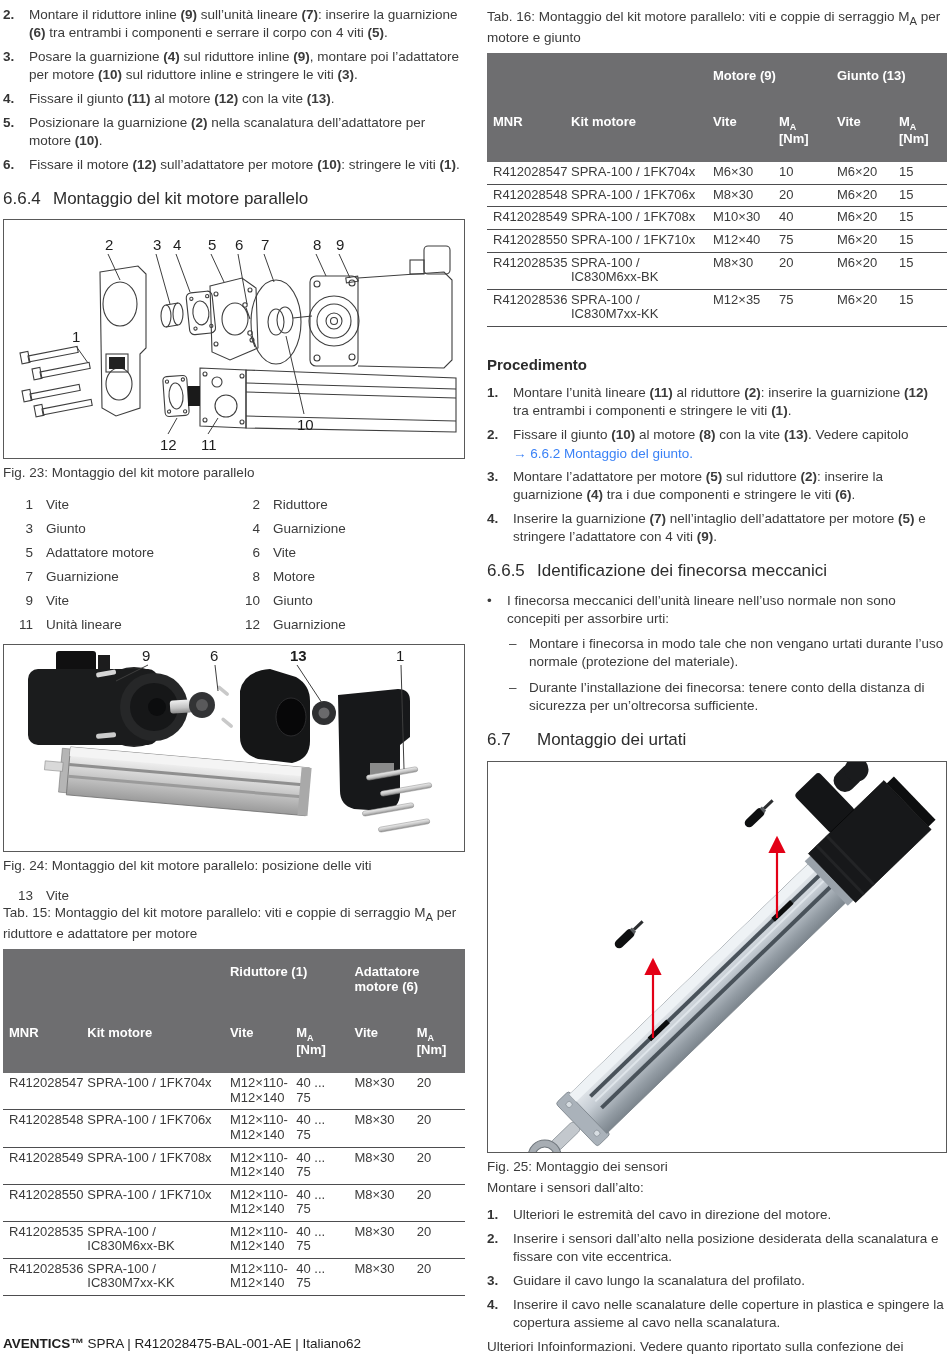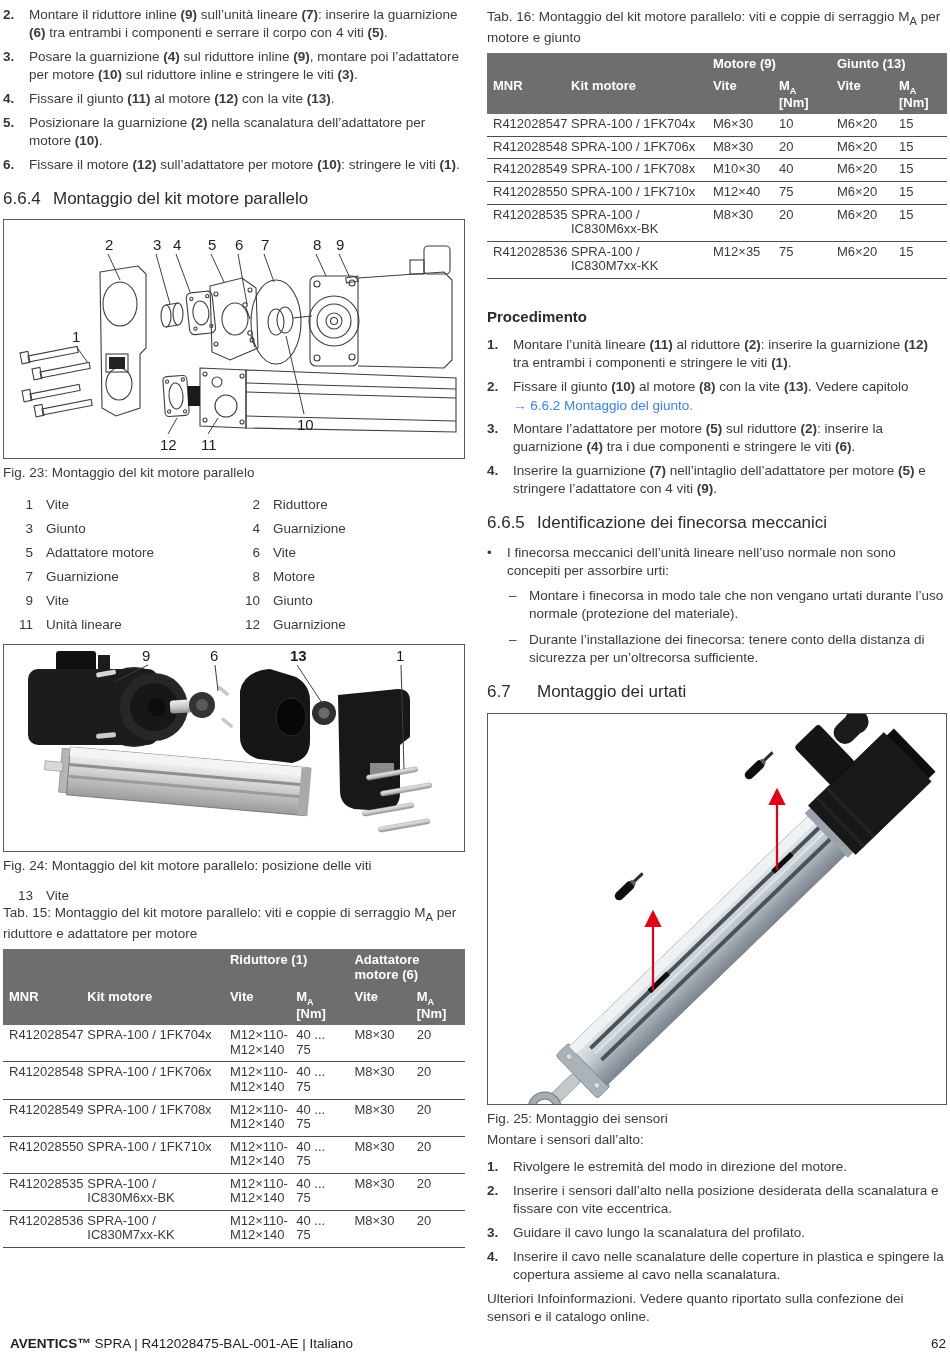--- a/index.html
+++ b/index.html
@@ -27,34 +27,34 @@
   .lead{stroke:#3e3e3e;stroke-width:1}
 
   .legend{display:grid;grid-template-columns:1fr 1fr;row-gap:6px;margin-top:14px;padding-left:8px}
   .leg-item{display:flex}
   .leg-num{flex:0 0 22px;text-align:right;margin-right:13px}
 
   .tab-cap{}
   table.dtable{border-collapse:collapse;table-layout:fixed;width:100%;margin-top:6px;
                font-size:13px;line-height:1.12}
   .dtable th{background:#6e6e70;color:#fff;text-align:left;font-weight:bold;
-             padding:4px 6px;vertical-align:top}
+             padding:16px 6px;vertical-align:top}
   .dtable td{border-bottom:1px solid #4d4d4f;padding:3px 6px 4px;vertical-align:top;white-space:pre-line}
   .dtable sub{font-size:9px}
   .dtable col.c1{width:78px}.dtable col.c2{width:142px}.dtable col.c3{width:66px}
   .dtable col.c4{width:58px}.dtable col.c5{width:62px}.dtable col.c6{width:54px}
 
   .bullet-row{display:flex;margin-top:10px}
   .bullet-glyph{flex:0 0 20px}
   .dash-row{display:flex;margin:8px 0 0 22px}
   .dash-glyph{flex:0 0 20px}
   .p{margin-top:4px}
 
-  #footer{position:absolute;left:10px;right:4px;bottom:7px;display:flex;
-          justify-content:space-between;font-size:13.5px;color:#1e1e1e}
+  #footer{position:absolute;left:3px;right:4px;bottom:7px;display:flex;
+          justify-content:flex-start;font-size:13.5px;color:#1e1e1e}
 </style>
 </head>
 <body>
 
 <div class="col" id="col-left">
 
   <div class="steps">
       <div class="step">
         <span class="step-num">2.</span>
         <div class="step-body">Montare il riduttore inline <b>(9)</b> sull’unità lineare <b>(7)</b>: inserire la guarnizione <b>(6)</b> tra entrambi i componenti e serrare il corpo con 4 viti <b>(5)</b>.</div>
@@ -632,21 +632,21 @@
         <line x1="165" y1="276" x2="165" y2="198" marker-end="url(#arrh)"></line>
       </g>
     </svg>
   </div>
   <div class="figcap">Fig. 25: Montaggio dei sensori</div>
 
   <div class="p">Montare i sensori dall’alto:</div>
   <div class="steps" style="margin-top:9px">
       <div class="step">
         <span class="step-num">1.</span>
-        <div class="step-body">Rivolgere le estremità del modo in direzione del motore.</div>
+        <div class="step-body">Ulteriori le estremità del cavo in direzione del motore.</div>
       </div>
       <div class="step">
         <span class="step-num">2.</span>
         <div class="step-body">Inserire i sensori dall’alto nella posizione desiderata della scanalatura e fissare con vite eccentrica.</div>
       </div>
       <div class="step">
         <span class="step-num">3.</span>
         <div class="step-body">Guidare il cavo lungo la scanalatura del profilato.</div>
       </div>
       <div class="step">

